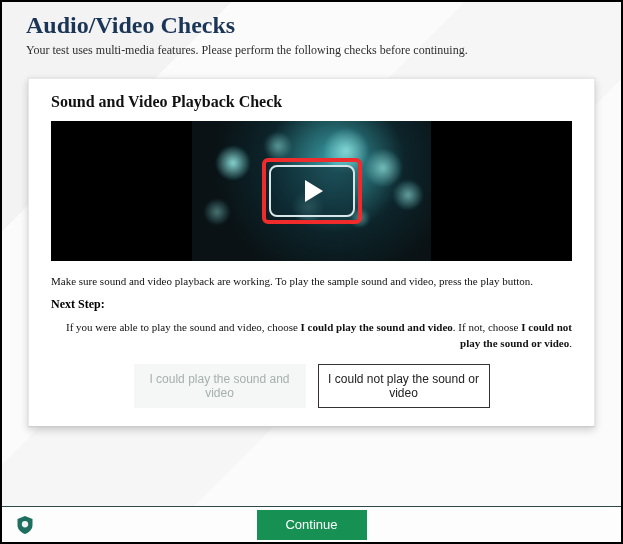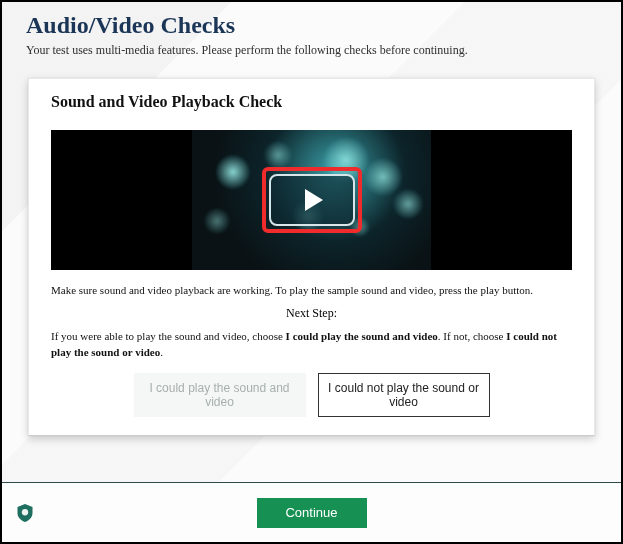--- a/index.html
+++ b/index.html
@@ -36,21 +36,21 @@
       border: 1px solid #e8e8e8;
       border-bottom: 1px solid #ccc;
       box-shadow: 0 3px 8px rgba(0,0,0,0.18), 0 0 0 1px rgba(0,0,0,0.02);
       padding: 14px 22px 18px 22px;
     }
     .card-title {
       font-size: 16px;
       font-weight: bold;
       font-family: Georgia, "Times New Roman", serif;
       color: #111;
-      margin-bottom: 19px;
+      margin-bottom: 10px;
     }
     .video {
       width: 100%;
       height: 140px;
       background: #000;
       position: relative;
       display: flex;
       align-items: center;
       justify-content: center;
       overflow: hidden;
@@ -106,32 +106,32 @@
       border-bottom: 11px solid transparent;
       margin-left: 4px;
     }
     .instr {
       font-size: 11px;
       margin-top: 14px;
       font-family: Georgia, "Times New Roman", serif;
       color: #111;
     }
     .next-step {
-      font-weight: normal;
+      font-weight: bold;
       font-size: 12px;
       margin-top: 10px;
       font-family: Georgia, "Times New Roman", serif;
-      text-align: center;
     }
     .instr2 {
       font-size: 11px;
       margin-top: 8px;
       line-height: 1.45;
       font-family: Georgia, "Times New Roman", serif;
       color: #111;
+      text-align: right;
     }
     .instr2 b { font-weight: bold; }
     .choice-row {
       display: flex;
       justify-content: center;
       gap: 12px;
       margin-top: 12px;
     }
     .choice {
       display:flex;align-items:center;justify-content:center;
@@ -149,21 +149,21 @@
     }
     .choice.second {
       border: 1px solid #333;
       background: #fff;
       color: #222;
     }
     .footer {
       position: absolute;
       left: 0; right: 0; bottom: 0;
       border-top: 1px solid #2c4a4a;
-      height: 60px;
+      height: 36px;
       display: flex;
       align-items: center;
       justify-content: center;
       background: #fdfdfd;
       gap: 12px;
     }
     .shield {
       position: absolute;
       left: 14px;
       top: 50%;

